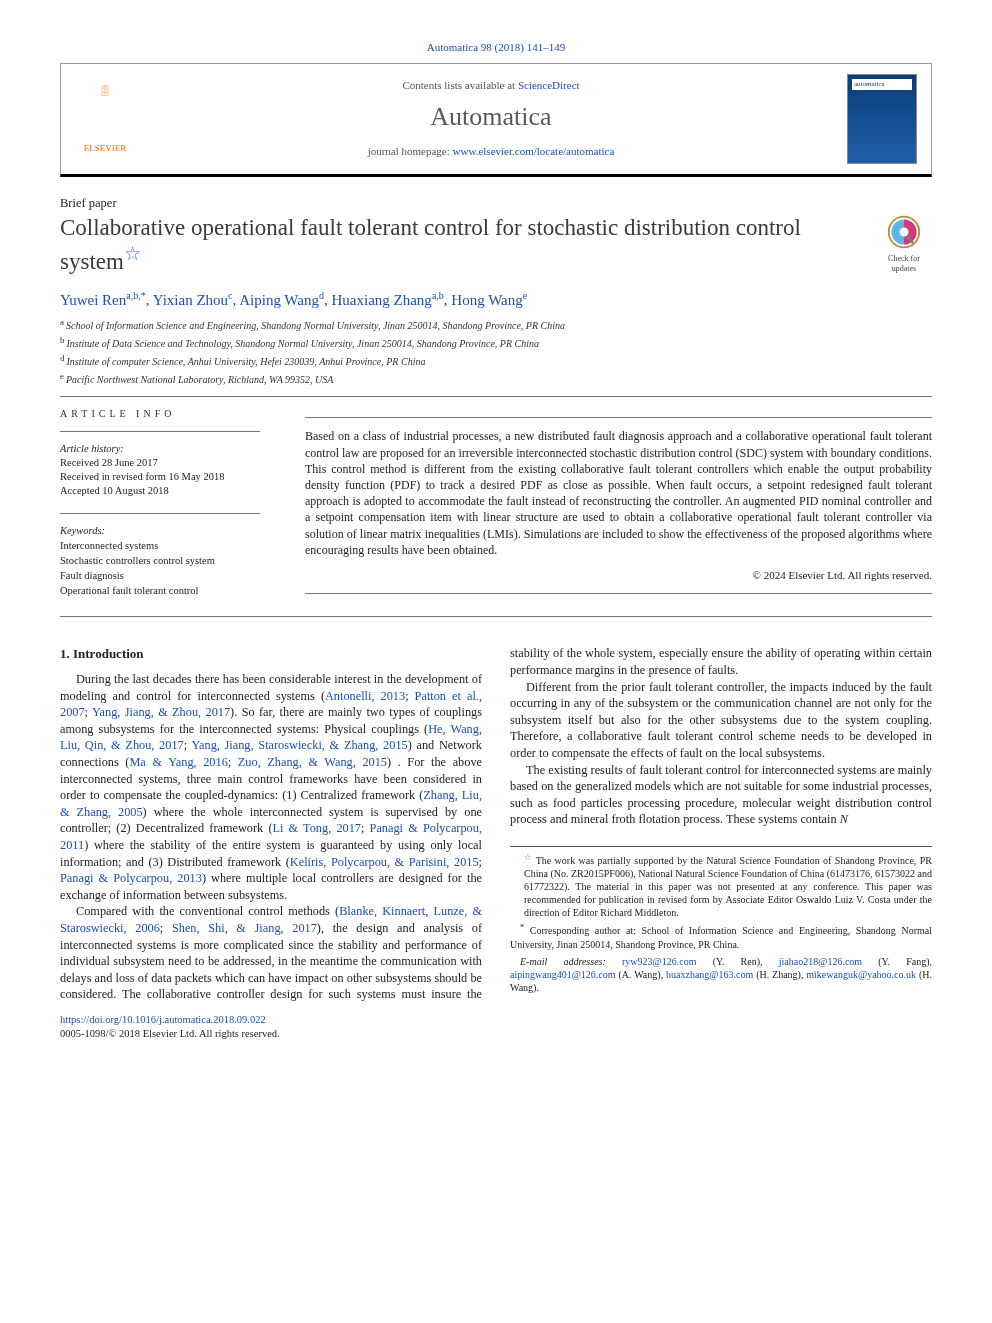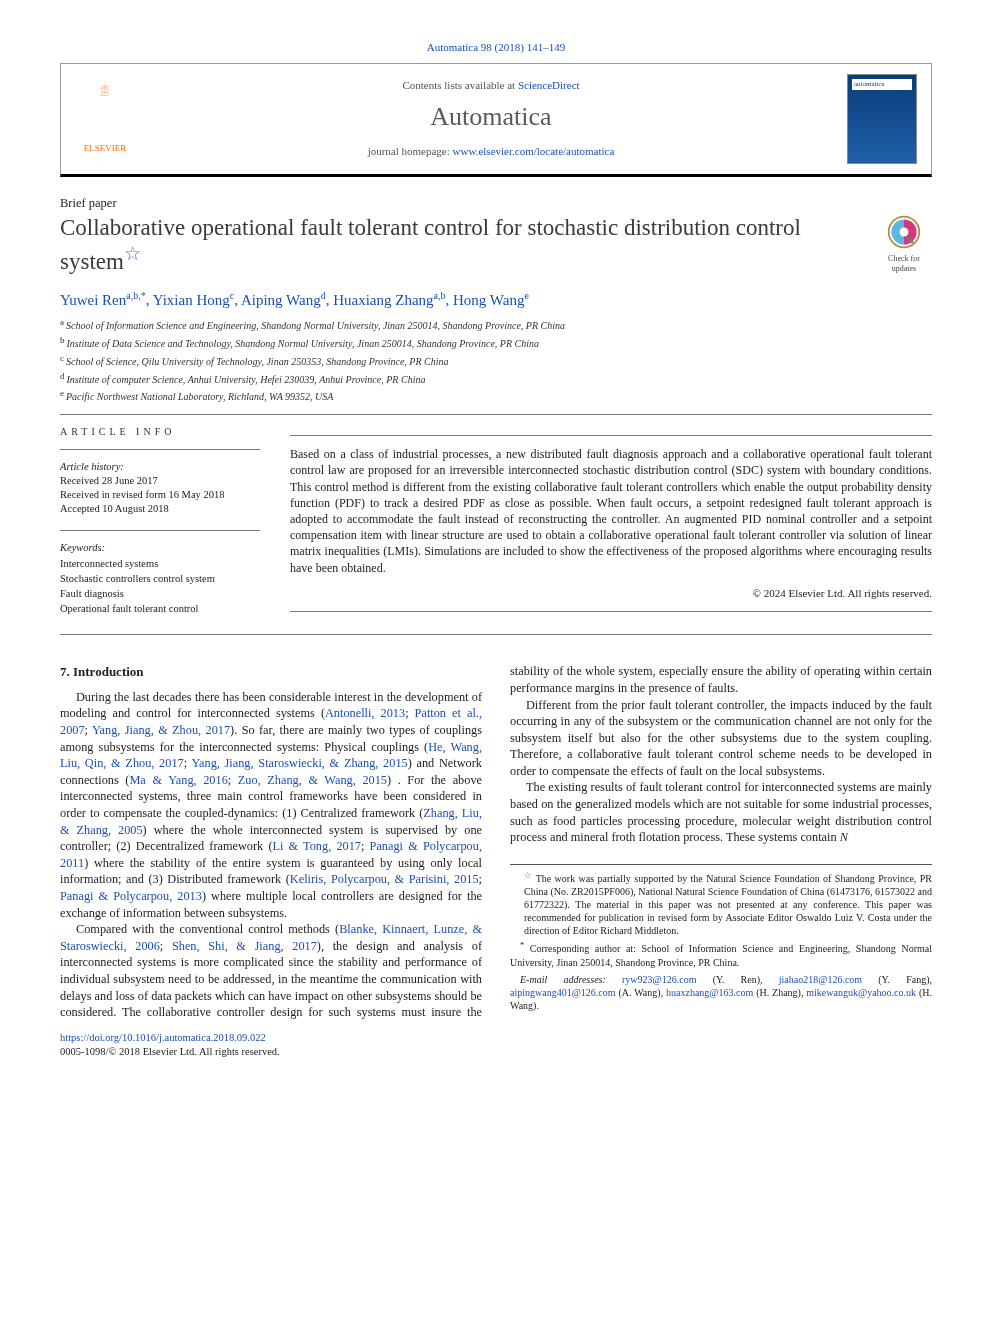--- a/index.html
+++ b/index.html
@@ -59,21 +59,21 @@
     width: 56px; text-align:center; font-size:8px; color:#444;
   }
   .updates-badge svg { width:36px; height:36px; }
   .authors { font-size: 15px; color: #1a4fb3; margin: 4px 0 6px 0; }
   .authors sup { font-size: 10px; color:#1a4fb3; }
   .authors .name { color:#1a4fb3; }
   .affiliations { font-size: 10px; font-style: italic; color:#333; margin-bottom: 4px; }
   .affiliations div { margin-bottom: 1px; }
   .aff-sup { font-style: normal; font-size: 9px; vertical-align: super; margin-right: 2px; }
   hr.thin { border:none; border-top:1px solid #777; margin: 10px 0; }
-  .info-abstract { display:flex; gap: 30px; margin-top: 6px; }
+  .info-abstract { display:flex; gap: 45px; margin-top: 6px; }
   .col-info { width: 200px; font-size: 10.5px; }
   .col-abs { flex:1; font-size: 12px; }
   .spaced-caps {
     letter-spacing: 4px; font-size: 10px; text-transform: uppercase;
     color:#333; margin-bottom: 10px;
   }
   .info-block { margin-bottom: 14px; }
   .info-block .hist-title { font-style: italic; }
   .keywords div { margin-bottom: 1px; }
   .abs-text { text-align: justify; }
@@ -141,30 +141,29 @@
       <path d="M20 6 a14 14 0 0 0 0 28 z" fill="#5bb6e6"></path>
       <circle cx="20" cy="20" r="5" fill="#fff"></circle>
       <rect x="24" y="24" width="10" height="3" transform="rotate(45 24 24)" fill="#777"></rect>
     </svg>
     <div>Check for updates</div>
   </div>
 </div>
 
 <div class="authors">
   <span class="name">Yuwei Ren</span><sup>a,b,</sup><sup>*</sup>,
-  <span class="name">Yixian Hong</span><sup>c</sup>,
+  <span class="name">Yixian Zhou</span><sup>c</sup>,
   <span class="name">Aiping Wang</span><sup>d</sup>,
   <span class="name">Huaxiang Zhang</span><sup>a,b</sup>,
   <span class="name">Hong Wang</span><sup>e</sup>
 </div>
 
 <div class="affiliations">
   <div><span class="aff-sup">a</span><span>School of Information Science and Engineering, Shandong Normal University, Jinan 250014, Shandong Province, PR China</span></div>
   <div><span class="aff-sup">b</span><span>Institute of Data Science and Technology, Shandong Normal University, Jinan 250014, Shandong Province, PR China</span></div>
-  <div><span class="aff-sup">c</span><span>School of Science, Qilu University of Technology, Jinan 250353, Shandong Province, PR China</span></div>
   <div><span class="aff-sup">d</span><span>Institute of computer Science, Anhui University, Hefei 230039, Anhui Province, PR China</span></div>
   <div><span class="aff-sup">e</span><span>Pacific Northwest National Laboratory, Richland, WA 99352, USA</span></div>
 </div>
 
 <hr class="thin">
 
 <div class="info-abstract">
   <div class="col-info">
     <div class="spaced-caps">ARTICLE INFO</div>
     <hr class="thin">
@@ -187,21 +186,21 @@
     <hr class="thin">
     <div class="abs-text">Based on a class of industrial processes, a new distributed fault diagnosis approach and a collaborative operational fault tolerant control law are proposed for an irreversible interconnected stochastic distribution control (SDC) system with boundary conditions. This control method is different from the existing collaborative fault tolerant controllers which enable the output probability density function (PDF) to track a desired PDF as close as possible. When fault occurs, a setpoint redesigned fault tolerant approach is adopted to accommodate the fault instead of reconstructing the controller. An augmented PID nominal controller and a setpoint compensation item with linear structure are used to obtain a collaborative operational fault tolerant controller via solution of linear matrix inequalities (LMIs). Simulations are included to show the effectiveness of the proposed algorithms where encouraging results have been obtained.</div>
     <div class="copyright">© 2024 Elsevier Ltd. All rights reserved.</div>
     <hr class="thin">
   </div>
 </div>
 
 <hr class="thin" style="margin-top:4px">
 
 <div class="body-cols">
-  <h3>7. Introduction</h3>
+  <h3>1. Introduction</h3>
   <p>
     <span>During the last decades there has been considerable interest in the development of modeling and control for interconnected systems (</span><span class="ref">Antonelli, 2013</span><span>; </span><span class="ref">Patton et al., 2007</span><span>; </span><span class="ref">Yang, Jiang, &amp; Zhou, 2017</span><span>). So far, there are mainly two types of couplings among subsystems for the interconnected systems: Physical couplings (</span><span class="ref">He, Wang, Liu, Qin, &amp; Zhou, 2017</span><span>; </span><span class="ref">Yang, Jiang, Staroswiecki, &amp; Zhang, 2015</span><span>) and Network connections (</span><span class="ref">Ma &amp; Yang, 2016</span><span>; </span><span class="ref">Zuo, Zhang, &amp; Wang, 2015</span><span>) . For the above interconnected systems, three main control frameworks have been considered in order to compensate the coupled-dynamics: (1) Centralized framework (</span><span class="ref">Zhang, Liu, &amp; Zhang, 2005</span><span>) where the whole interconnected system is supervised by one controller; (2) Decentralized framework (</span><span class="ref">Li &amp; Tong, 2017</span><span>; </span><span class="ref">Panagi &amp; Polycarpou, 2011</span><span>) where the stability of the </span><span>entire system is guaranteed by using only local information; and (3) Distributed framework (</span><span class="ref">Keliris, Polycarpou, &amp; Parisini, 2015</span><span>; </span><span class="ref">Panagi &amp; Polycarpou, 2013</span><span>) where multiple local controllers are designed for the exchange of information between subsystems.</span>
   </p>
   <p>
     <span>Compared with the conventional control methods (</span><span class="ref">Blanke, Kinnaert, Lunze, &amp; Staroswiecki, 2006</span><span>; </span><span class="ref">Shen, Shi, &amp; Jiang, 2017</span><span>), the design and analysis of interconnected systems is more complicated since the stability and performance of individual subsystem need to be addressed, in the meantime the communication with delays and loss of data packets which can have impact on other subsystems should be considered. The collaborative controller design for such systems must insure the stability of the whole system, especially ensure the ability of operating within certain performance margins in the presence of faults.</span>
   </p>
   <p>Different from the prior fault tolerant controller, the impacts induced by the fault occurring in any of the subsystem or the communication channel are not only for the subsystem itself but also for the other subsystems due to the system coupling. Therefore, a collaborative fault tolerant control scheme needs to be developed in order to compensate the effects of fault on the local subsystems.</p>
   <p>
     <span>The existing results of fault tolerant control for interconnected systems are mainly based on the generalized models which are not suitable for some industrial processes, such as food particles processing procedure, molecular weight distribution control process and mineral froth flotation process. These systems contain </span><i>N</i>
   </p>

